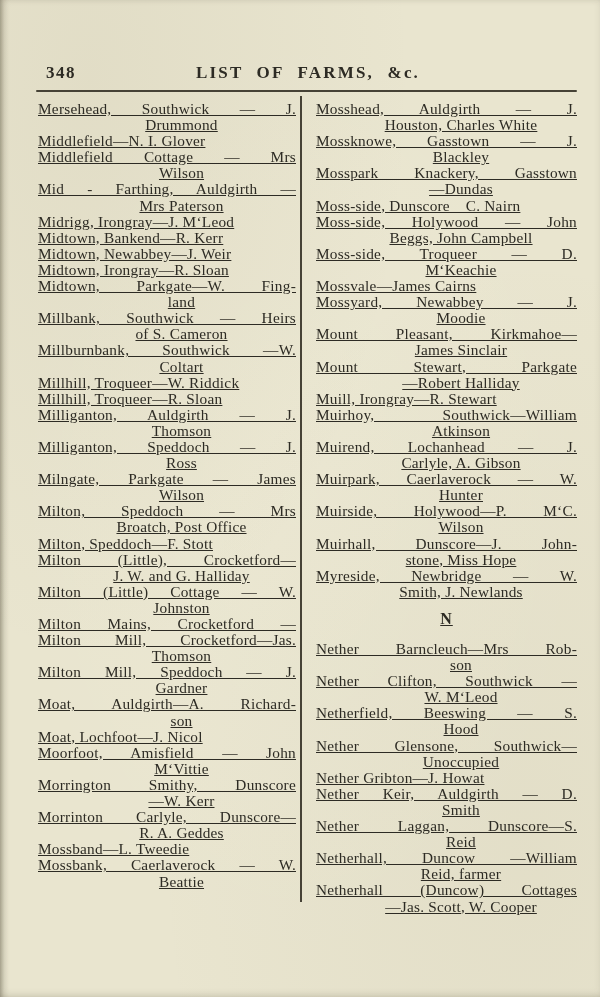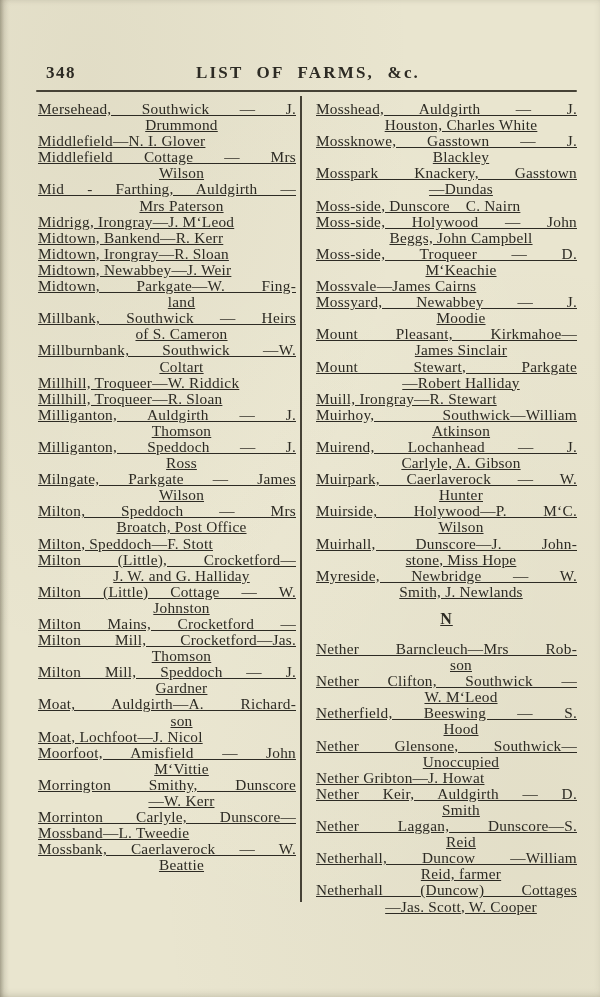--- a/index.html
+++ b/index.html
@@ -83,24 +83,24 @@
         <div class="line jl">Mid - Farthing, Auldgirth —</div>
         <div class="line cont">Mrs Paterson</div>
       </div>
       <div class="entry">
         <div class="line">Midrigg, Irongray—J. M‘Leod</div>
       </div>
       <div class="entry">
         <div class="line">Midtown, Bankend—R. Kerr</div>
       </div>
       <div class="entry">
+        <div class="line">Midtown, Newabbey—J. Weir</div>
+      </div>
+      <div class="entry">
         <div class="line">Midtown, Irongray—R. Sloan</div>
-      </div>
-      <div class="entry">
-        <div class="line">Midtown, Newabbey—J. Weir</div>
       </div>
       <div class="entry">
         <div class="line jl">Midtown, Parkgate—W. Fing-</div>
         <div class="line cont">land</div>
       </div>
       <div class="entry">
         <div class="line jl">Millbank, Southwick — Heirs</div>
         <div class="line cont">of S. Cameron</div>
       </div>
       <div class="entry">
@@ -161,20 +161,21 @@
       <div class="entry">
         <div class="line jl">Moorfoot, Amisfield — John</div>
         <div class="line cont">M‘Vittie</div>
       </div>
       <div class="entry">
         <div class="line jl">Morrington Smithy, Dunscore</div>
         <div class="line cont">—W. Kerr</div>
       </div>
       <div class="entry">
         <div class="line jl">Morrinton Carlyle, Dunscore—</div>
+        <div class="line cont">R. A. Geddes</div>
       </div>
       <div class="entry">
         <div class="line">Mossband—L. Tweedie</div>
       </div>
       <div class="entry">
         <div class="line jl">Mossbank, Caerlaverock — W.</div>
         <div class="line cont">Beattie</div>
       </div>
     </div>
 

